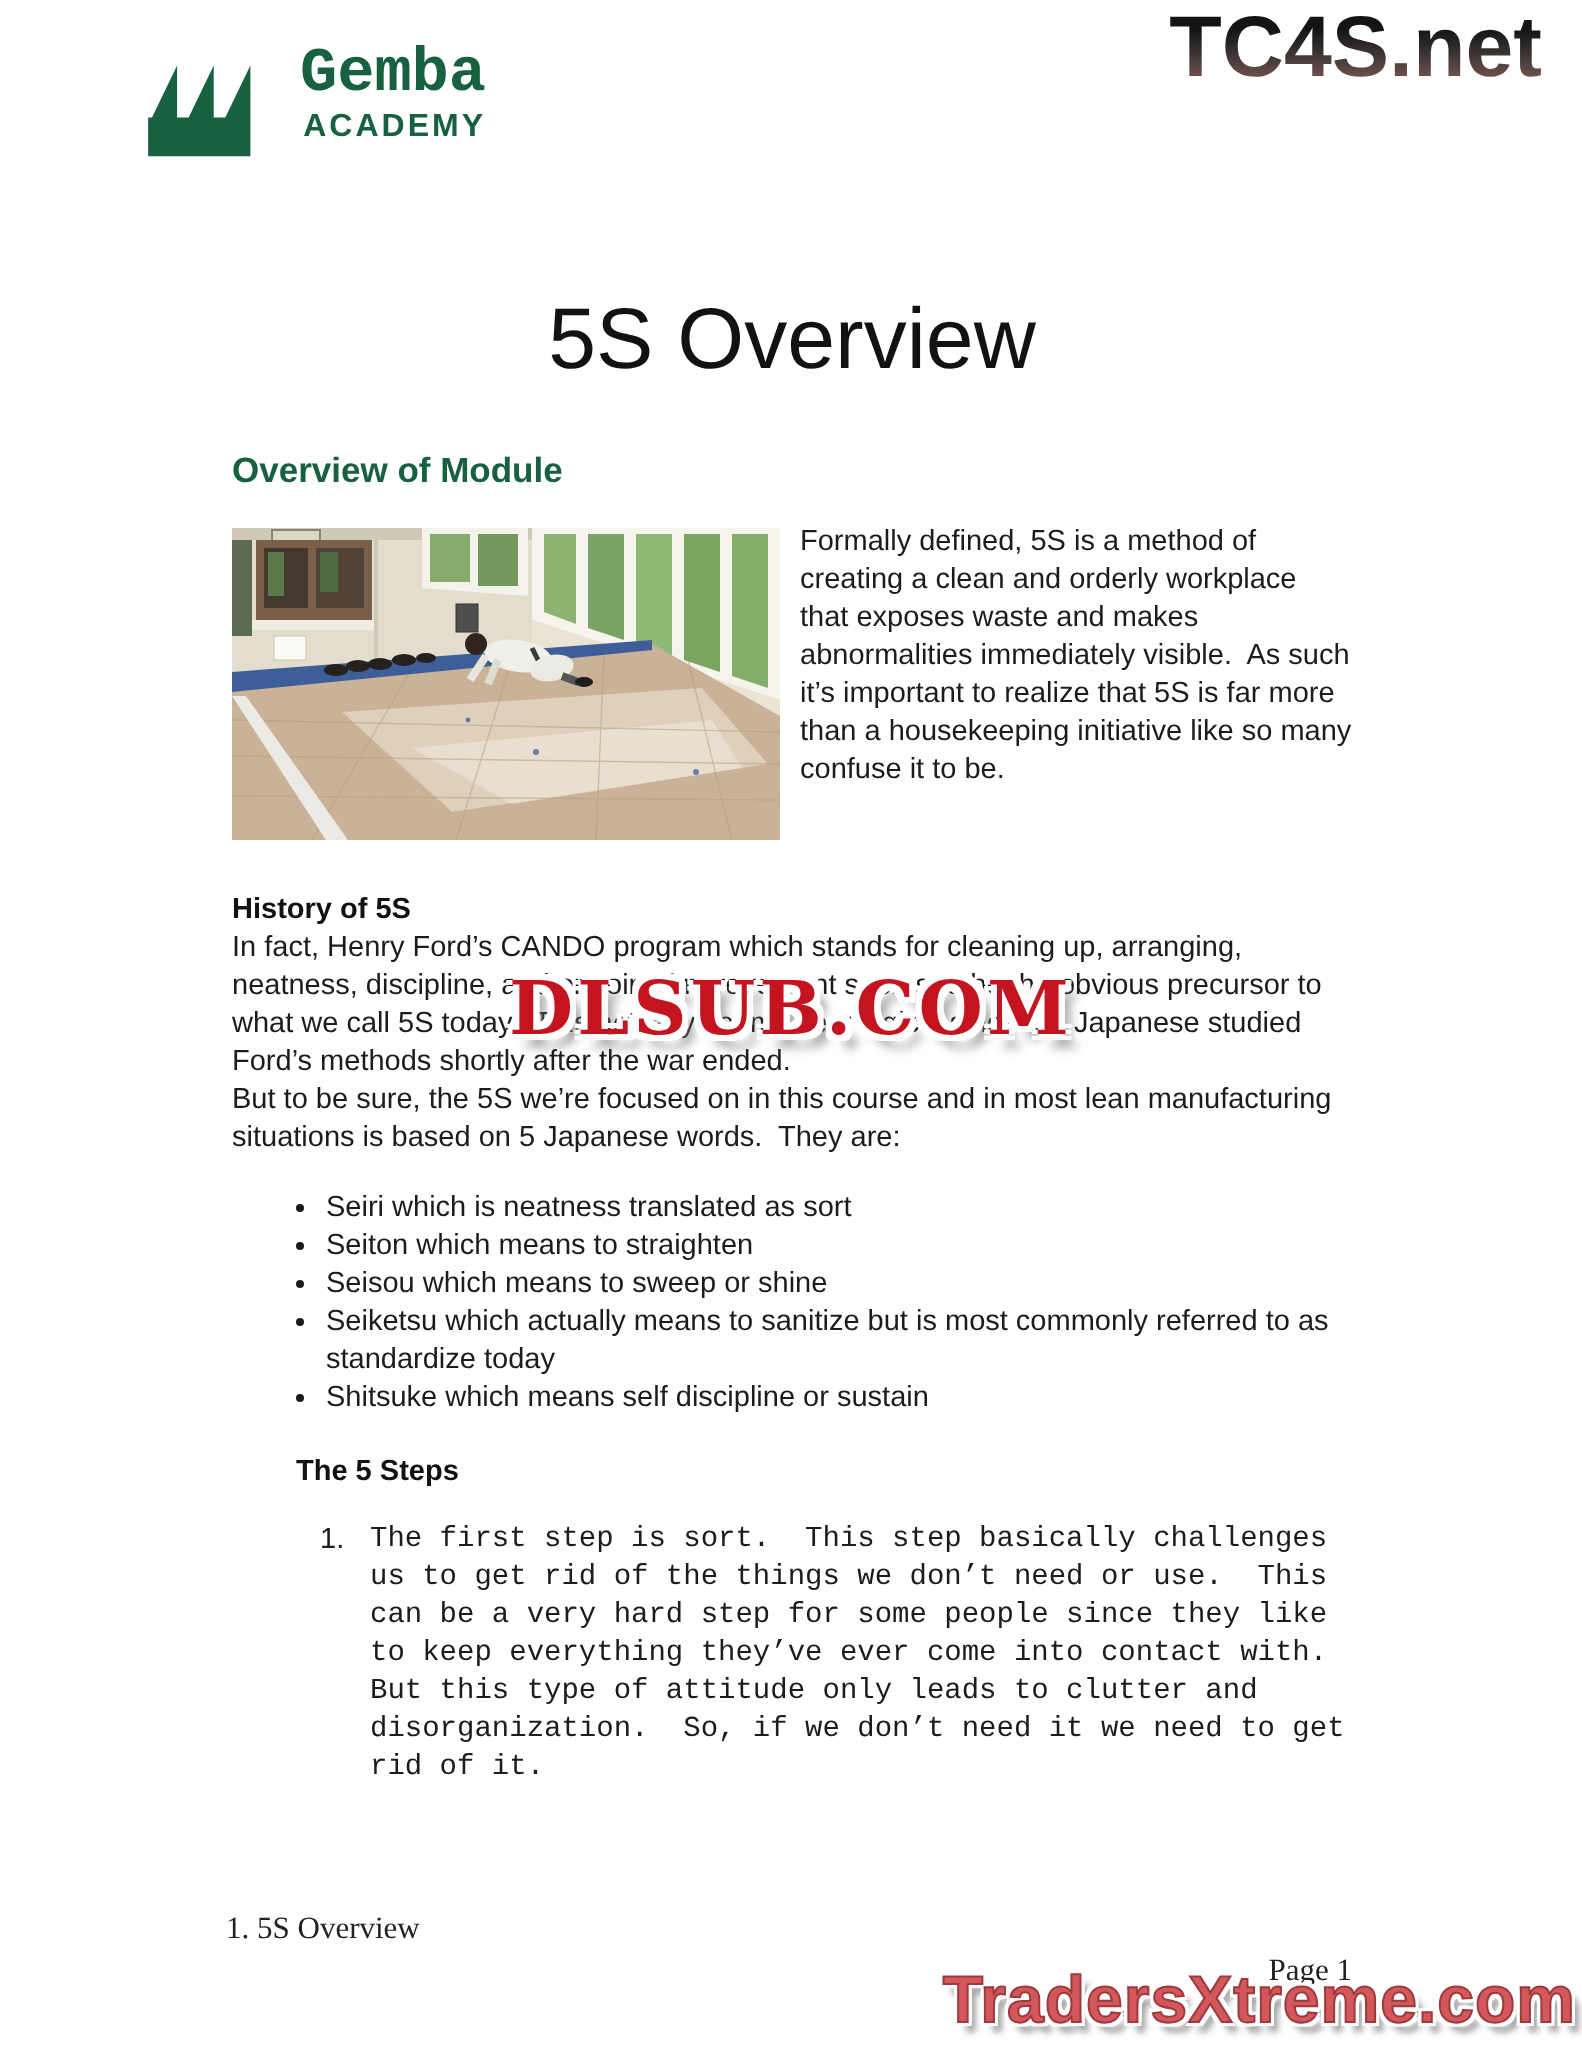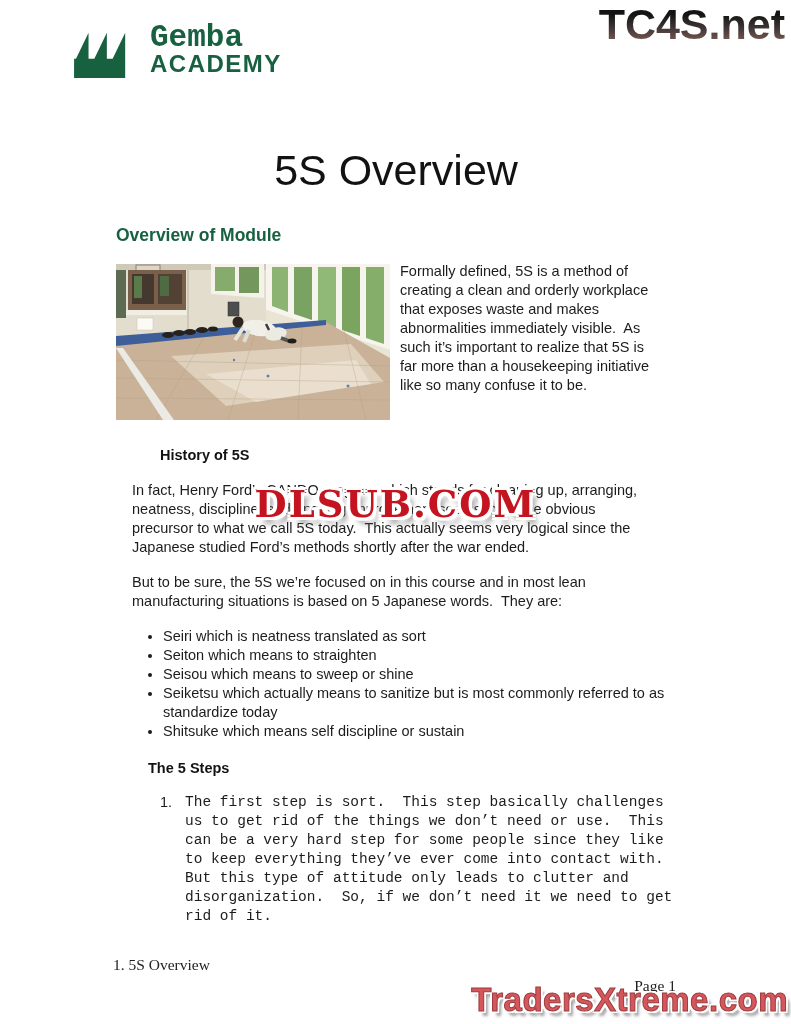--- a/index.html
+++ b/index.html
@@ -10,39 +10,39 @@
     background: #fff;
     font-family: "Liberation Sans", sans-serif;
     color: #1c1c1c;
     overflow: hidden;
   }
   
   .logo { position:absolute; top:22px; left:64px; display:flex; align-items:flex-start; }
   .logo svg { display:block; margin-top:4px; }
   .logo-text { margin-left:8px; color:#176140; }
   .logo-name { font-size:31px; font-weight:700; line-height:31px; letter-spacing:0;font-family:Liberation Mono, monospace; }
-  .logo-sub { font-size:24px; font-weight:700; line-height:21px; letter-spacing:1.5px; }
+  .logo-sub { font-size:16px; font-weight:700; line-height:21px; letter-spacing:1.5px;text-align:right; }
   
   .wm-top {
-    position:absolute; top:0px; right:6px;
+    position:absolute; top:0px; right:20px;
     font-size:43px; font-weight:800; letter-spacing:0px;
     background: linear-gradient(180deg,#141414 30%, #3c3434 55%, #9a6a60 100%);
     -webkit-background-clip: text; background-clip: text; color: transparent;
     font-family:"Liberation Sans", sans-serif;
   }
   .content { padding: 146px 115px 0 116px; }
   .doc-title { text-align:center; font-size:43px; line-height:48px; font-weight:400; color:#121212; }
   .h-green { margin-top:30px; font-size:17.5px; line-height:22px; font-weight:700; color:#176140; }
   .h-sub { font-size:14.5px; line-height:19px; font-weight:700; color:#121212; white-space:pre-wrap; }
-  p.body { font-size:14.5px; line-height:19px; margin:16px; white-space:pre-wrap; }
+  p.body { font-size:14.5px; line-height:19px; margin:0; white-space:pre-wrap; }
   .module { margin-top:16px; }
   .module::after { content:""; display:block; clear:both; }
   .photo { float:left; width:274px; height:156px; margin:2px 10px 7px 0; display:block; }
   .p1 { margin-bottom:12px; }
-  .h-history { margin-top:19px;margin-left:44px; }
+  .h-history { margin-top:19px; }
   .p-hist1 { margin-top:15px; }
   .p-hist2 { margin-top:17px; }
   ul.slist { margin:16px 0 0 0; padding-left:47px; }
   ul.slist li { font-size:14.5px; line-height:19px; white-space:pre-wrap; }
   .h-steps { margin-top:18px;margin-left:32px; }
   .step { display:flex; margin-top:15px; padding-left:44px; }
   .step-num { width:25px; flex:0 0 25px; font-size:14.5px; line-height:19px; }
   .step-text { flex:1; font-size:14.5px; line-height:19px; white-space:pre-wrap;font-family:Liberation Mono, monospace; }
   
   .wm-mid {

